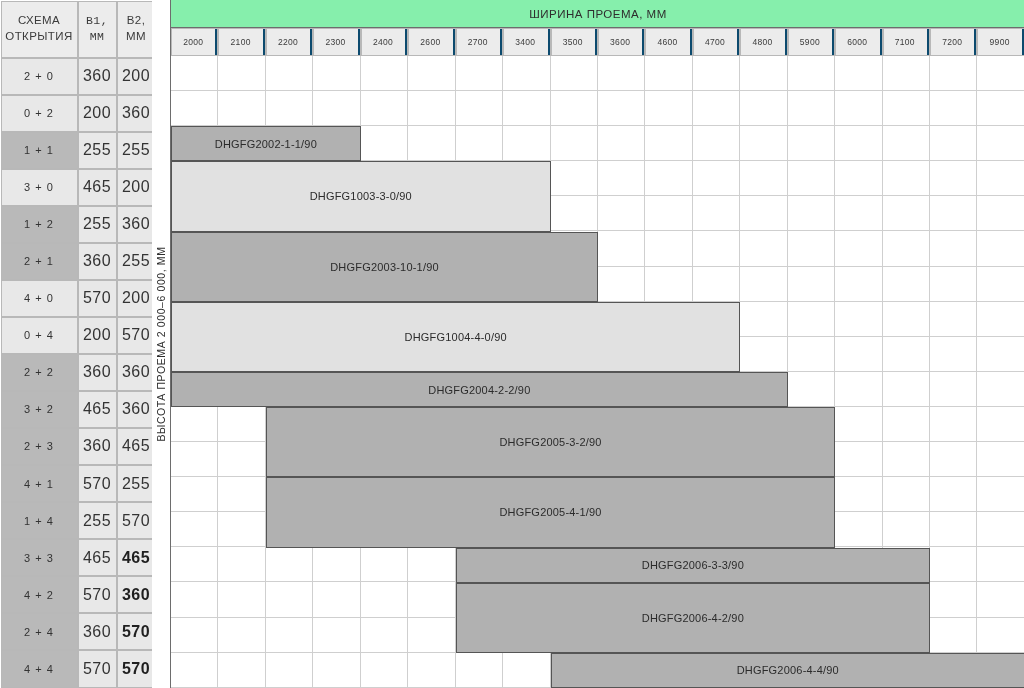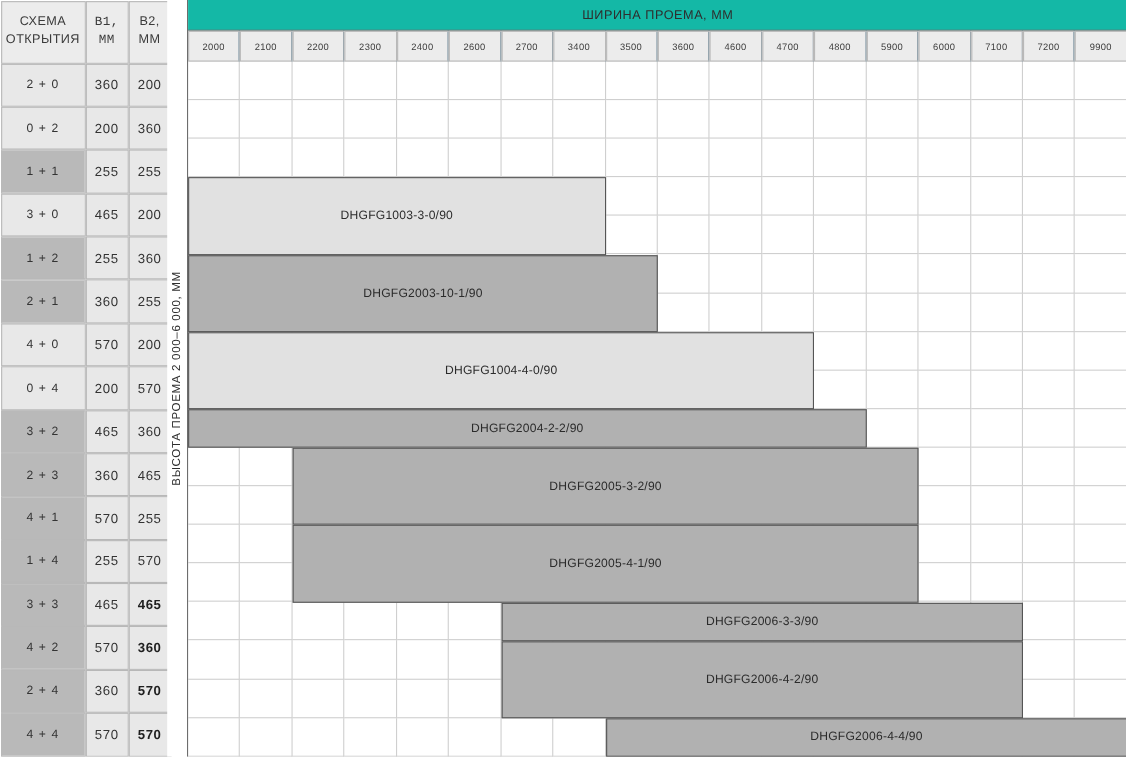--- a/index.html
+++ b/index.html
@@ -45,21 +45,21 @@
     font-size: 11.5px;
     font-weight: normal;
     letter-spacing: 0.4px;
     line-height: 1.35;
     color: #3b3b3b;
   }
   .col-scheme { width: 76px; }
   .col-b1 { width: 38px; font-family: Liberation Mono, monospace; }
   .col-b2 { width: 38px; margin-top: 47px; }
 
-  .lt-row td { height: 35px; font-size: 12px; letter-spacing: 0.5px; }
+  .lt-row td { height: 35px; font-size: 16px; letter-spacing: 0.5px; }
   .lt-row td.scheme-cell { font-size: 11px; letter-spacing: 1px; }
   .lt-row.light td { background: #e8e8e8; }
   .lt-row.dark  td.scheme-cell { background: #b9b9b9; }
   .lt-row.dark  td.val-cell { background: #e8e8e8; }
   .lt-row td.val-cell.bold { font-weight: bold; color: #1f1f1f; }
 
   
   .vaxis {
     position: absolute;
     left: 152px;
@@ -95,34 +95,34 @@
     position: absolute;
     left: 0; top: 0;
     width: 854px; height: 28px;
     border-bottom: 1px solid #6d6d6d;
     display: flex;
     align-items: center;
     justify-content: center;
     font-size: 11.5px;
     letter-spacing: 0.5px;
     color: #2e2e2e;
-    background: #14b8a6;
+    background: #86efac;
     box-sizing: border-box;
   }
   .col-head-row {
     position: absolute;
     left: 0; top: 28px;
     width: 854px; height: 28px;
     display: flex;
     box-sizing: border-box;
   }
   .col-head {
     flex: 1 1 0;
     background: #ececec;
-    border-right: 1px solid #0c4a6e;
+    border-right: 3px solid #0c4a6e;
     outline: 1px solid #b8b8b8;
     outline-offset: -1px;
     display: flex;
     align-items: center;
     justify-content: center;
     font-size: 8.5px;
     letter-spacing: 0.3px;
     color: #3b3b3b;
     box-sizing: border-box;
   }
@@ -209,20 +209,25 @@
         </tr>
         <tr class="lt-row light">
           <td class="scheme-cell">4 + 0</td>
           <td class="val-cell">570</td>
           <td class="val-cell">200</td>
         </tr>
         <tr class="lt-row light">
           <td class="scheme-cell">0 + 4</td>
           <td class="val-cell">200</td>
           <td class="val-cell">570</td>
+        </tr>
+        <tr class="lt-row dark">
+          <td class="scheme-cell">2 + 2</td>
+          <td class="val-cell">360</td>
+          <td class="val-cell">360</td>
         </tr>
         <tr class="lt-row dark">
           <td class="scheme-cell">3 + 2</td>
           <td class="val-cell">465</td>
           <td class="val-cell">360</td>
         </tr>
         <tr class="lt-row dark">
           <td class="scheme-cell">2 + 3</td>
           <td class="val-cell">360</td>
           <td class="val-cell">465</td>
@@ -642,20 +647,21 @@
           <div class="grid-cell"></div>
           <div class="grid-cell"></div>
           <div class="grid-cell"></div>
           <div class="grid-cell"></div>
           <div class="grid-cell"></div>
           <div class="grid-cell"></div>
           <div class="grid-cell"></div>
         </div>
       </div>
     <div class="bars" id="bars">
+        <div class="bar dark" style="left: 0px; width: 189.778px; top: 70.2222px; height: 35.1111px;">DHGFG2002-1-1/90</div>
         <div class="bar light" style="left: 0px; width: 379.556px; top: 105.333px; height: 70.2222px;">DHGFG1003-3-0/90</div>
         <div class="bar dark" style="left: 0px; width: 427px; top: 175.556px; height: 70.2222px;">DHGFG2003-10-1/90</div>
         <div class="bar light" style="left: 0px; width: 569.333px; top: 245.778px; height: 70.2222px;">DHGFG1004-4-0/90</div>
         <div class="bar dark" style="left: 0px; width: 616.778px; top: 316px; height: 35.1111px;">DHGFG2004-2-2/90</div>
         <div class="bar dark" style="left: 94.8889px; width: 569.333px; top: 351.111px; height: 70.2222px;">DHGFG2005-3-2/90</div>
         <div class="bar dark" style="left: 94.8889px; width: 569.333px; top: 421.333px; height: 70.2222px;">DHGFG2005-4-1/90</div>
         <div class="bar dark" style="left: 284.667px; width: 474.444px; top: 491.556px; height: 35.1111px;">DHGFG2006-3-3/90</div>
         <div class="bar dark" style="left: 284.667px; width: 474.444px; top: 526.667px; height: 70.2222px;">DHGFG2006-4-2/90</div>
         <div class="bar dark" style="left: 379.556px; width: 474.444px; top: 596.889px; height: 35.1111px;">DHGFG2006-4-4/90</div>
       </div>

